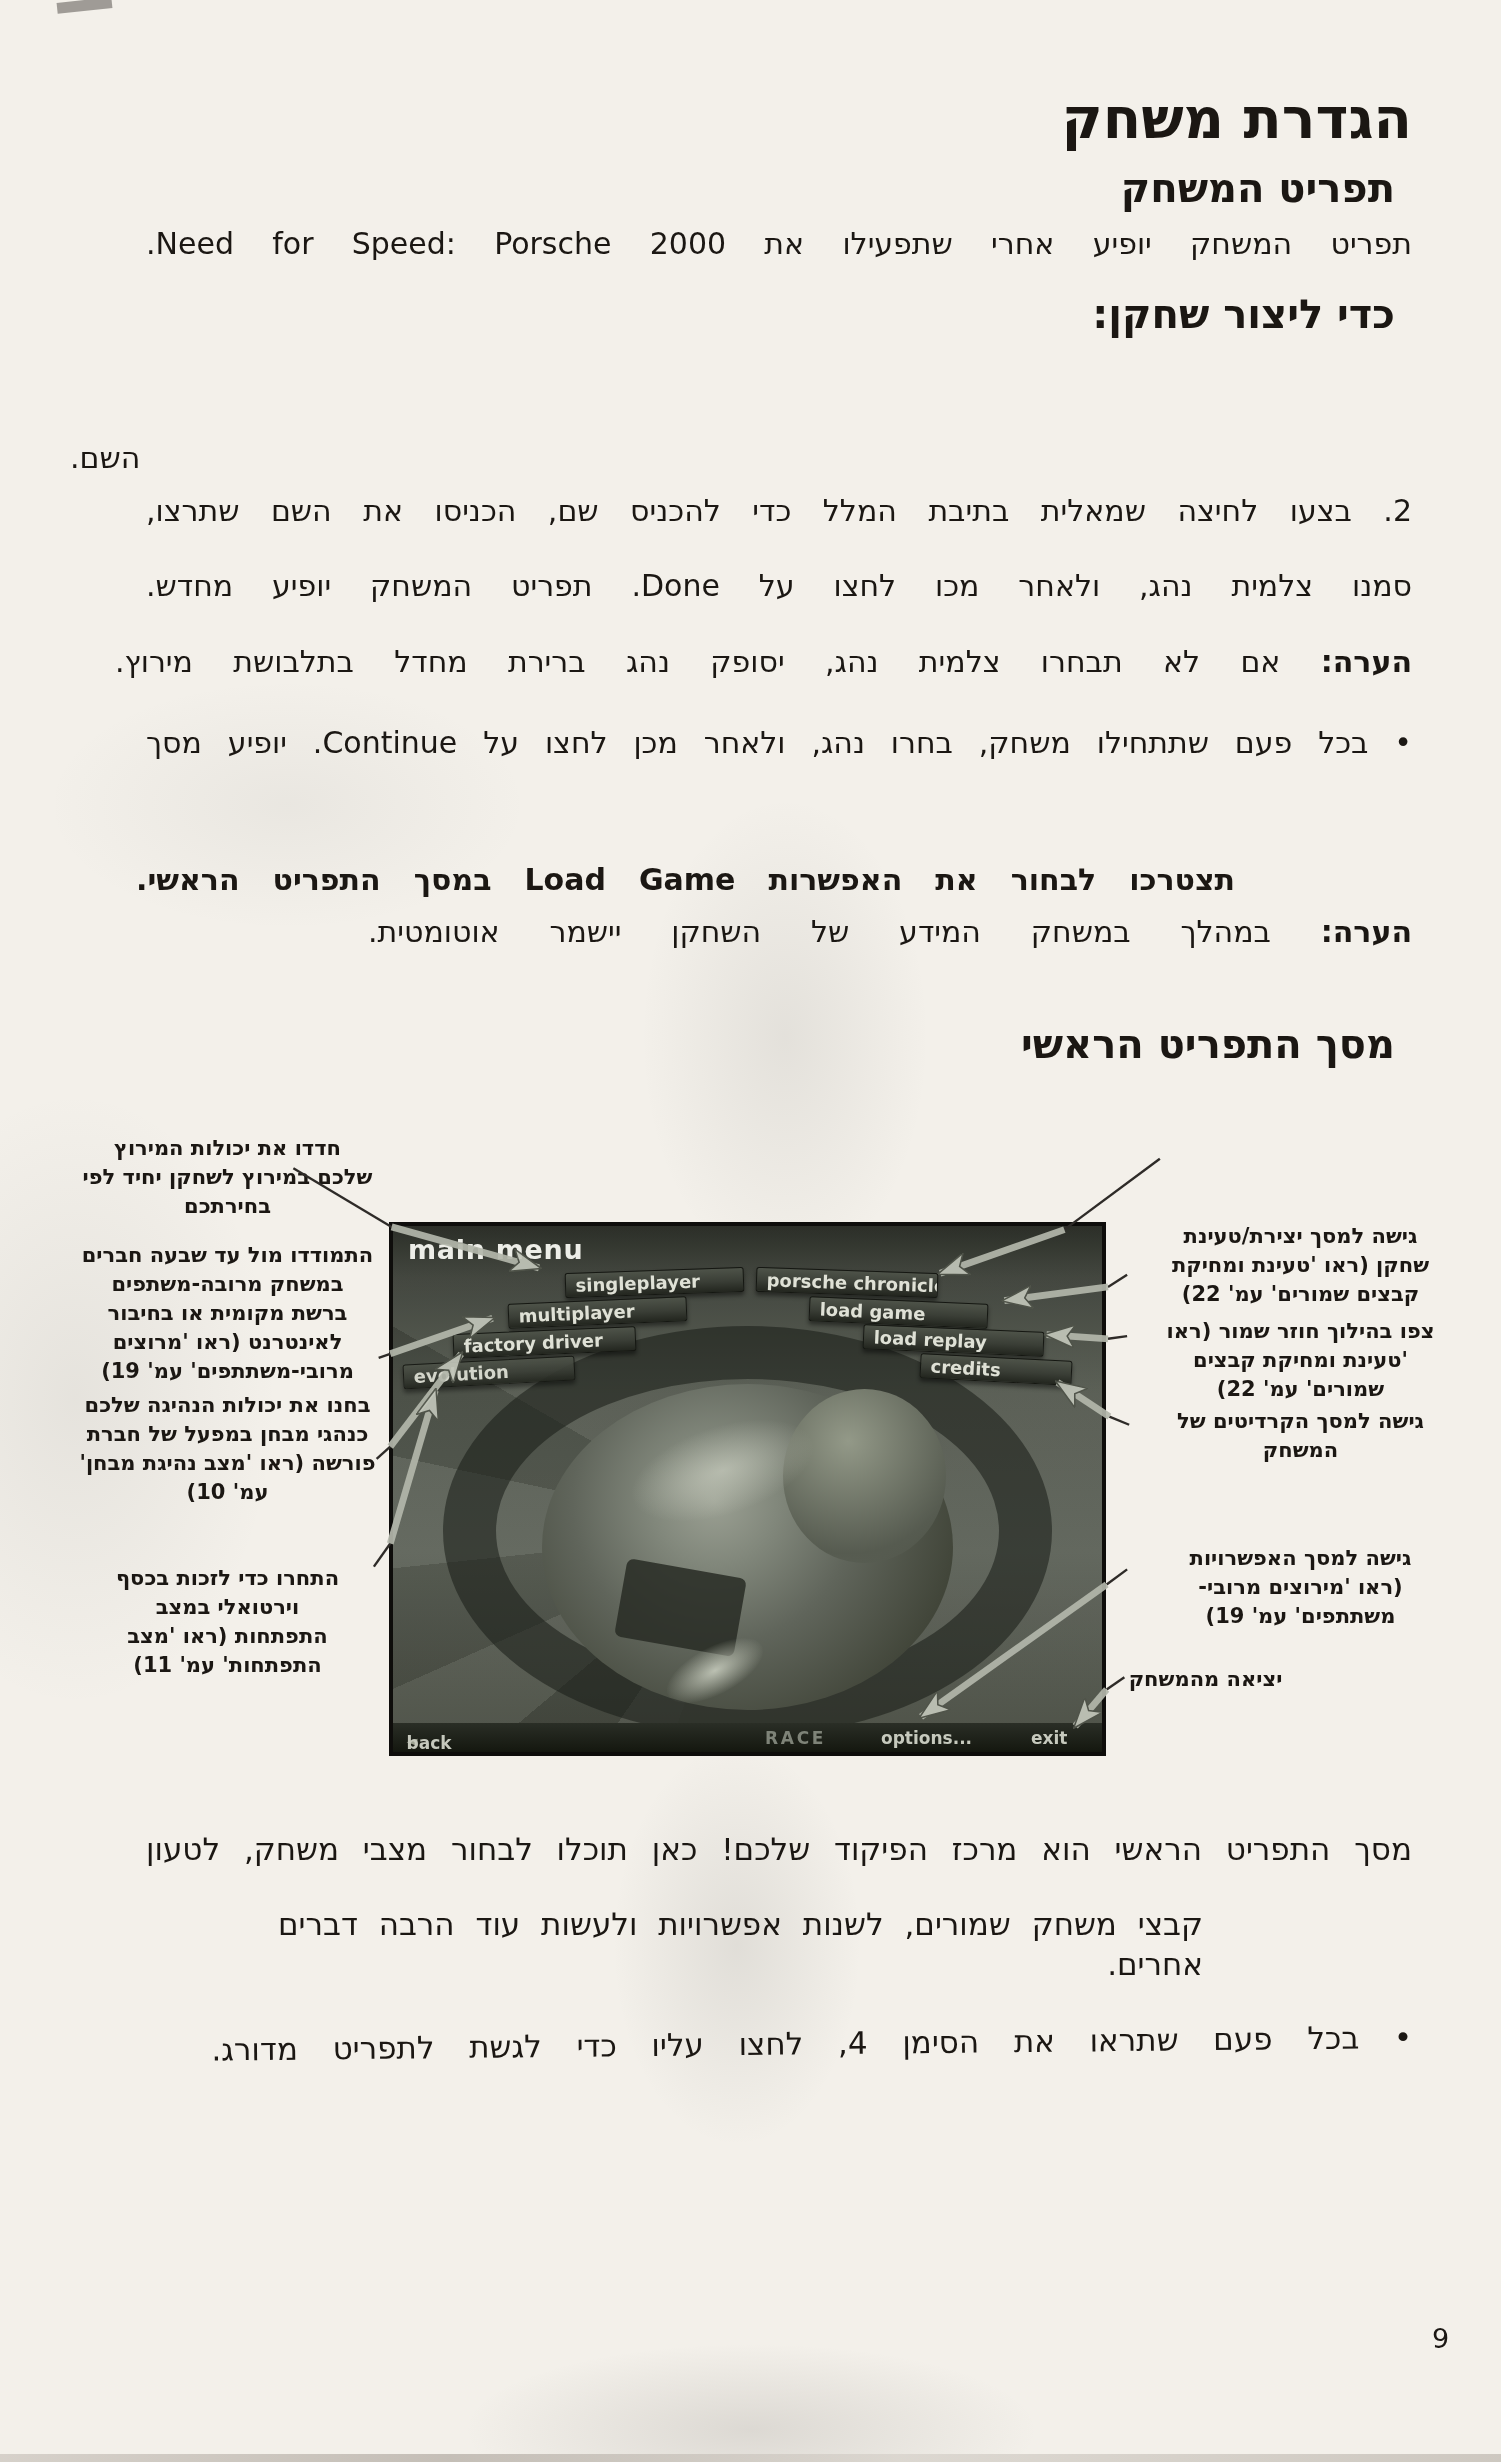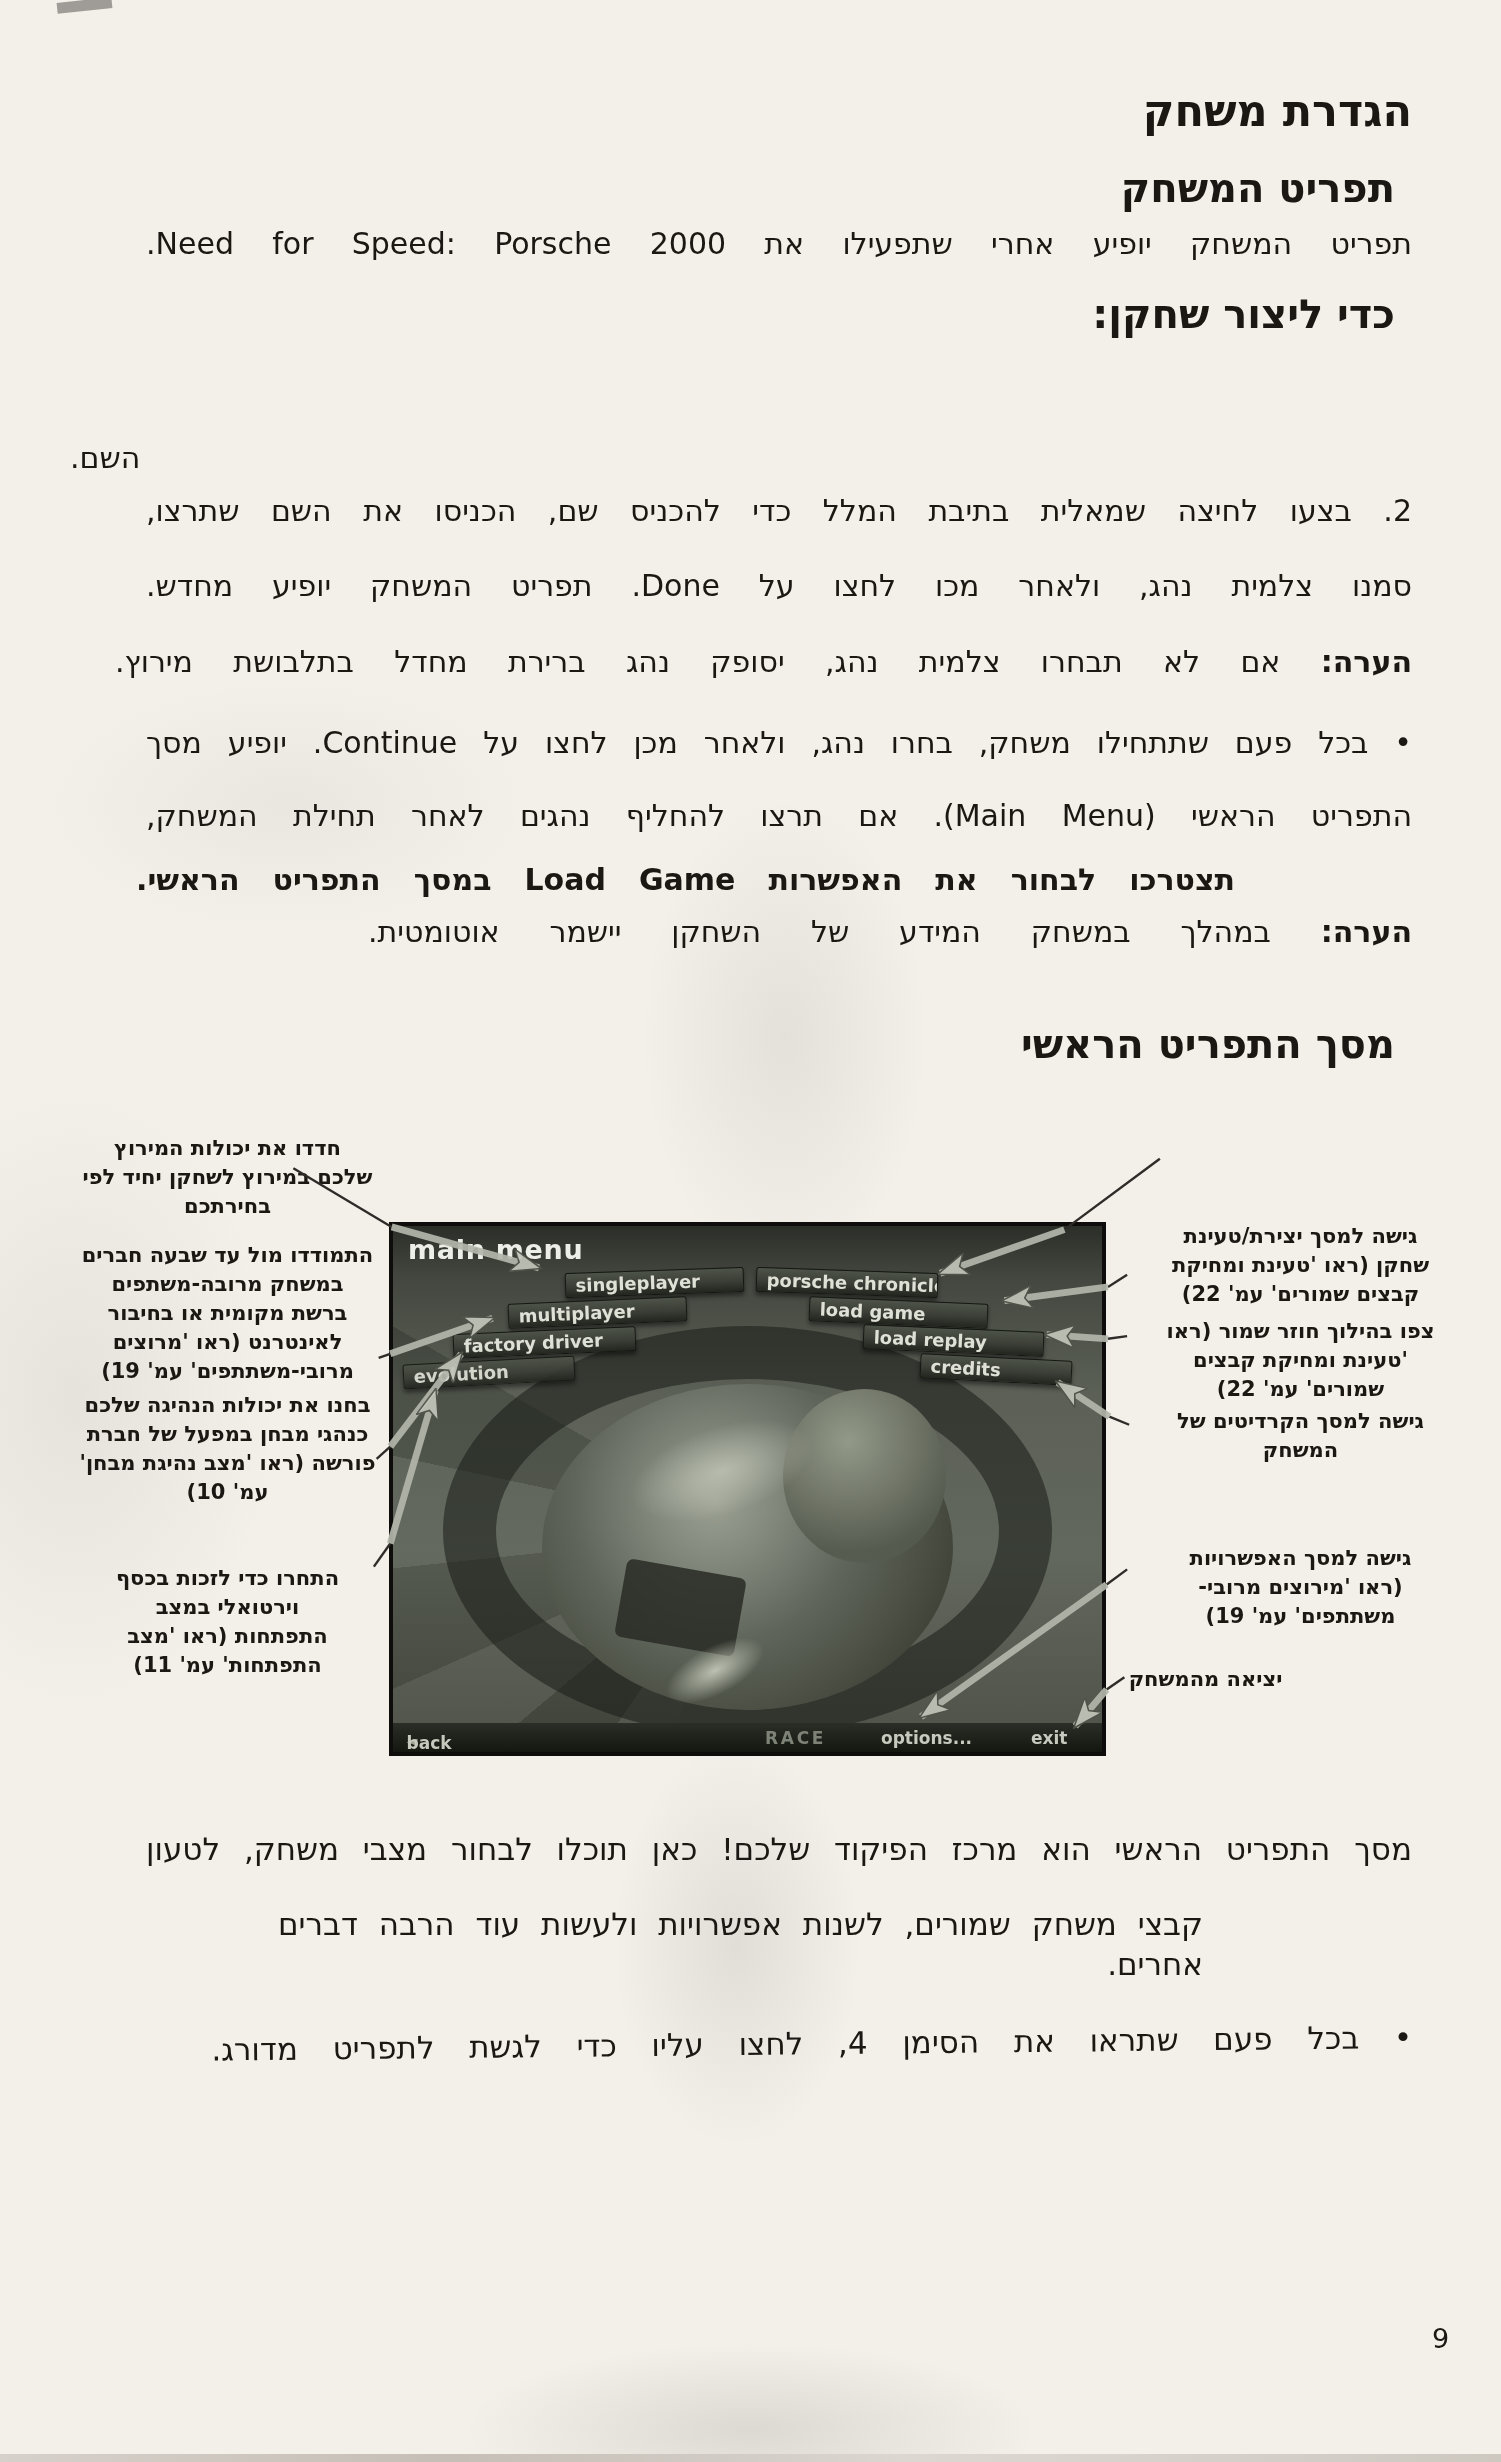--- a/index.html
+++ b/index.html
@@ -17,21 +17,21 @@
       radial-gradient(409px 123px at 751px 2430px, rgba(100,95,90,.16), transparent 70%),
       #f3f0ea;
     overflow:hidden;
     direction:rtl;
   }
   .corner-mark{position:absolute;left:57px;top:0;width:55px;height:11px;background:#5a5650;opacity:.55;transform:rotate(-6deg);}
   .bottom-edge{position:absolute;left:0;bottom:0;width:100%;height:8.2px;
     background:linear-gradient(90deg,#cfc9c2,#b9b2aa 30%,#d8d3cc 60%,#c4beb6);opacity:.8;}
 
   
-  .h1{position:absolute;right:89px;font-size:43px;font-weight:bold;white-space:nowrap;text-align:center;}
+  .h1{position:absolute;right:89px;font-size:56px;font-weight:bold;white-space:nowrap;text-align:center;}
   .h2{position:absolute;right:106px;font-size:40px;font-weight:bold;white-space:nowrap;}
   .bodyline{position:absolute;font-size:30px;line-height:1.3;}
   .just{text-align:justify;text-align-last:justify;}
   .num{font-weight:normal;}
   .notelabel{font-weight:bold;}
   .pagenum{position:absolute;left:1432px;top:2323px;font-size:27px;}
 
   
   .ann{position:absolute;font-size:21px;line-height:29px;font-weight:bold;
        text-align:center;white-space:pre-line;}
@@ -107,21 +107,20 @@
 
   <div class="bodyline just" style="top:642px;right:89px;width:1297px;">
     <span class="notelabel">הערה:</span>
     <span>אם לא תבחרו צלמית נהג, יסופק נהג ברירת מחדל בתלבושת מירוץ.</span>
   </div>
 
   <div class="bodyline just" style="top:723px;right:89px;width:1266px;">
     <span>•</span>
     <span>בכל פעם שתתחילו משחק, בחרו נהג, ולאחר מכן לחצו על Continue. יופיע מסך</span>
   </div>
-  <div class="bodyline just" style="top:796px;right:89px;width:1266px;">התפריט הראשי (Main Menu). אם תרצו להחליף נהגים לאחר תחילת המשחק,</div>
   <div class="bodyline just" style="top:860px;left:136px;width:1099px;font-weight:bold;">תצטרכו לבחור את האפשרות Load Game במסך התפריט הראשי.</div>
 
   <div class="bodyline just" style="top:912px;right:89px;width:1044px;">
     <span class="notelabel">הערה:</span>
     <span>במהלך במשחק המידע של השחקן יישמר אוטומטית.</span>
   </div>
 
   <div class="h2" style="top:1021px;">מסך התפריט הראשי</div>
 
   <div class="ann ann-left" style="top:1134px;">חדדו את יכולות המירוץ

